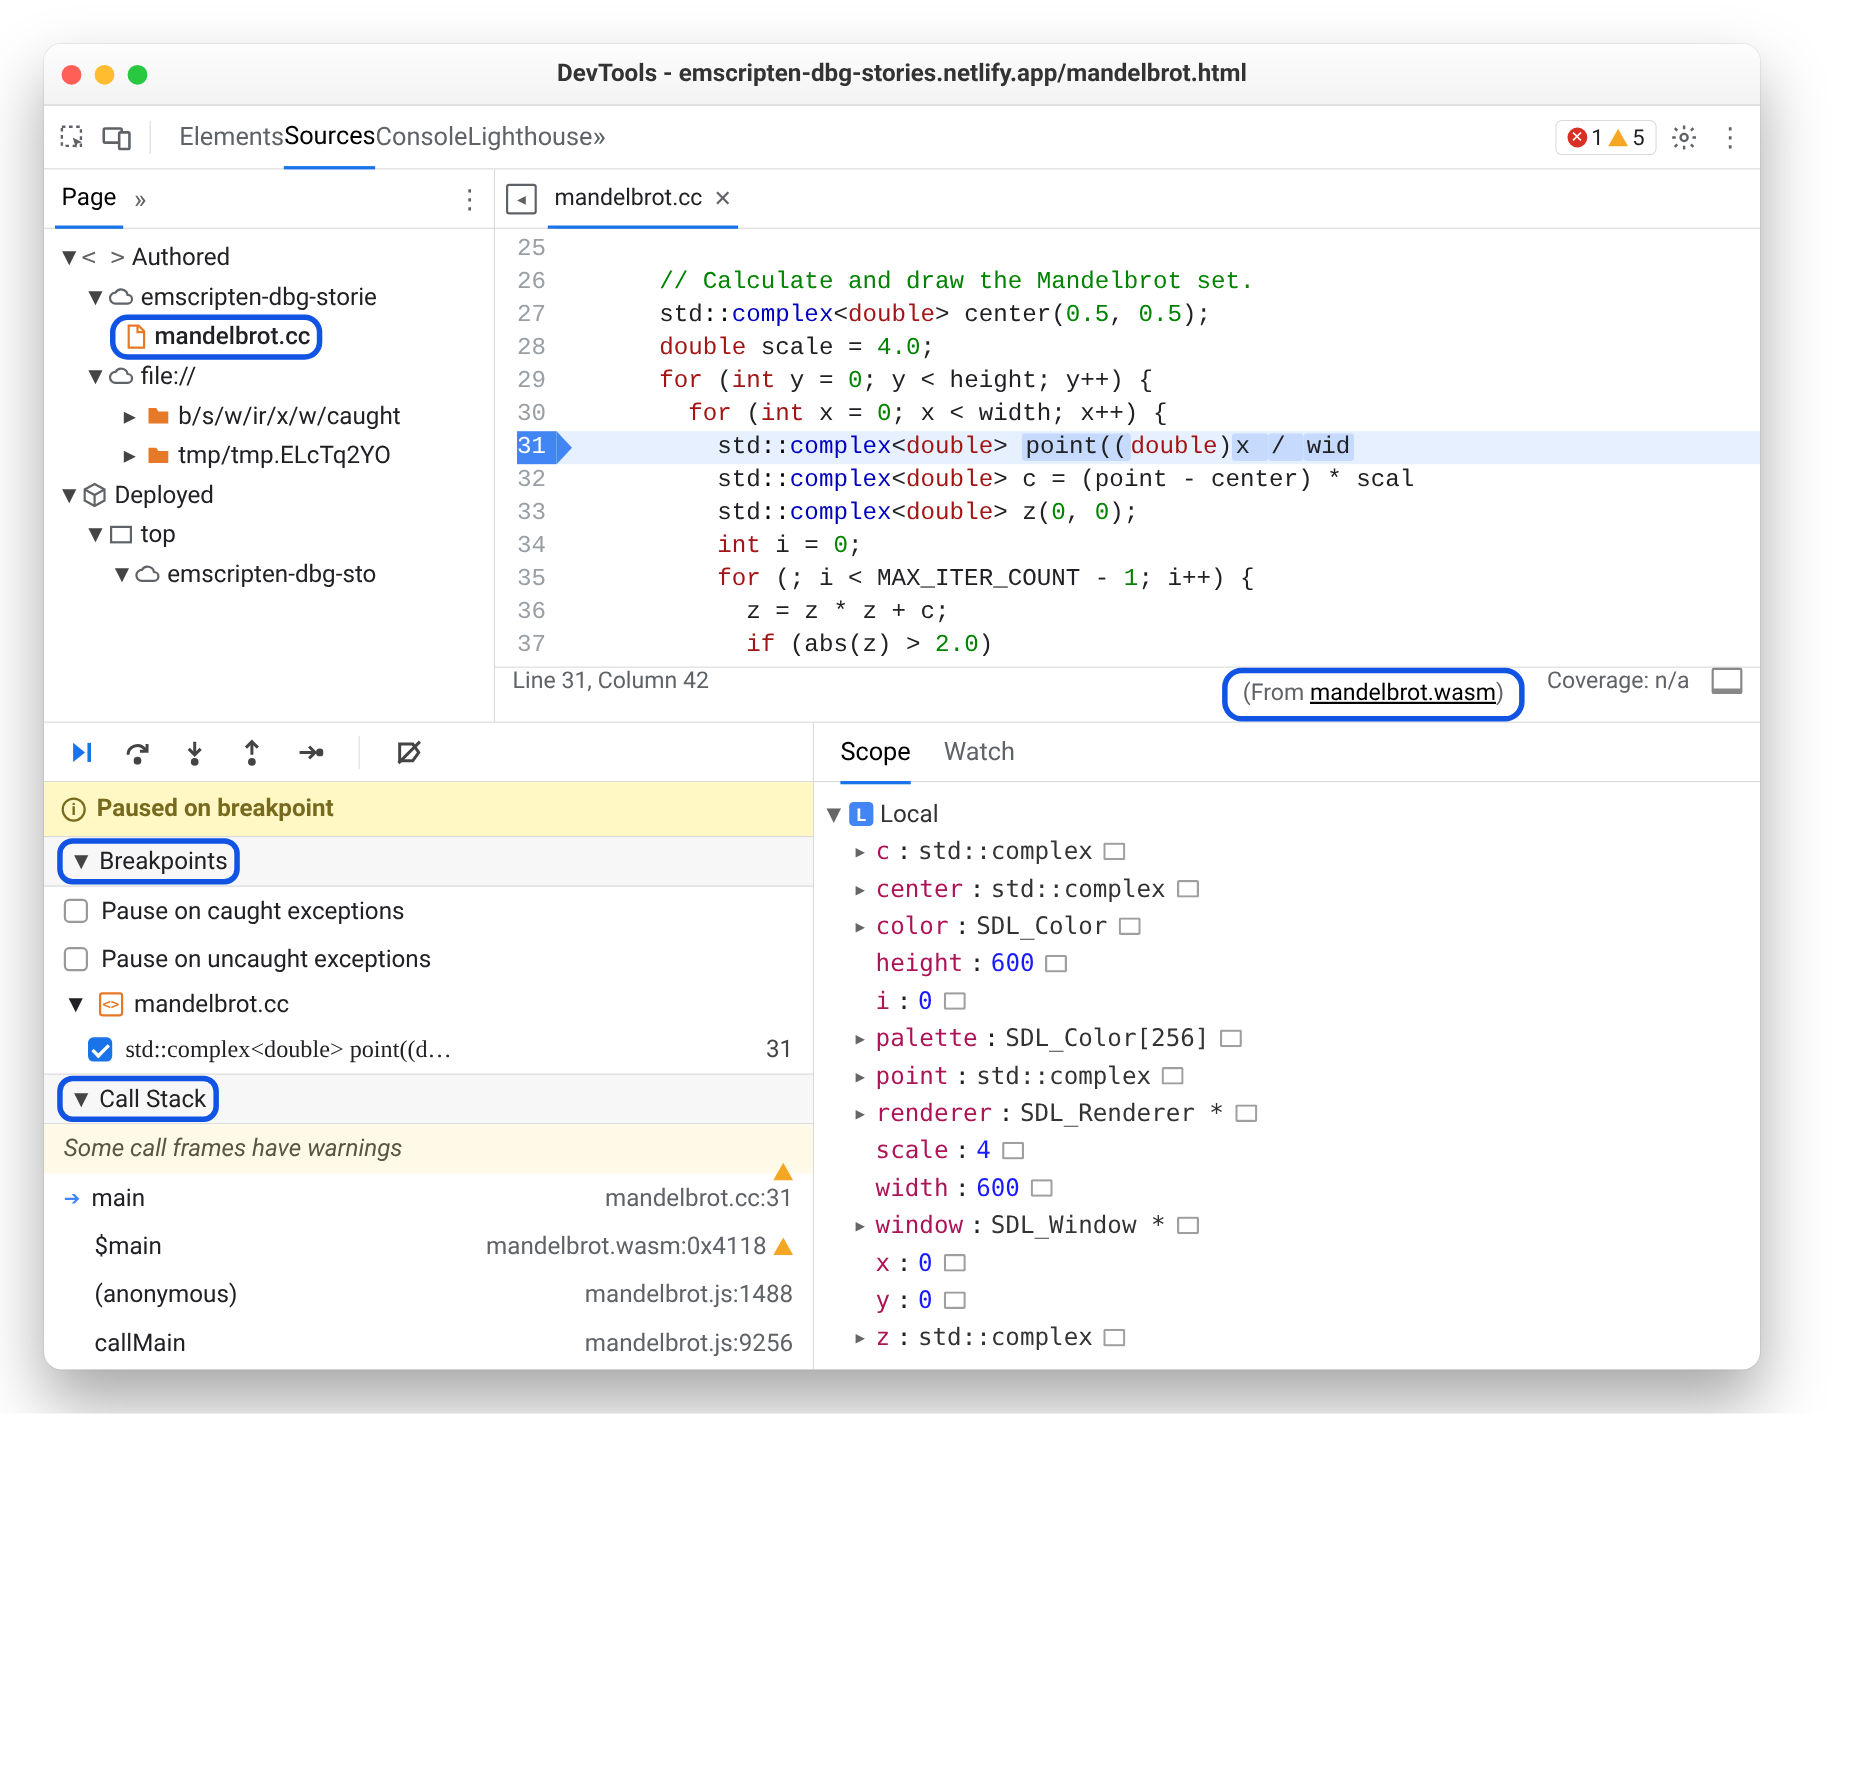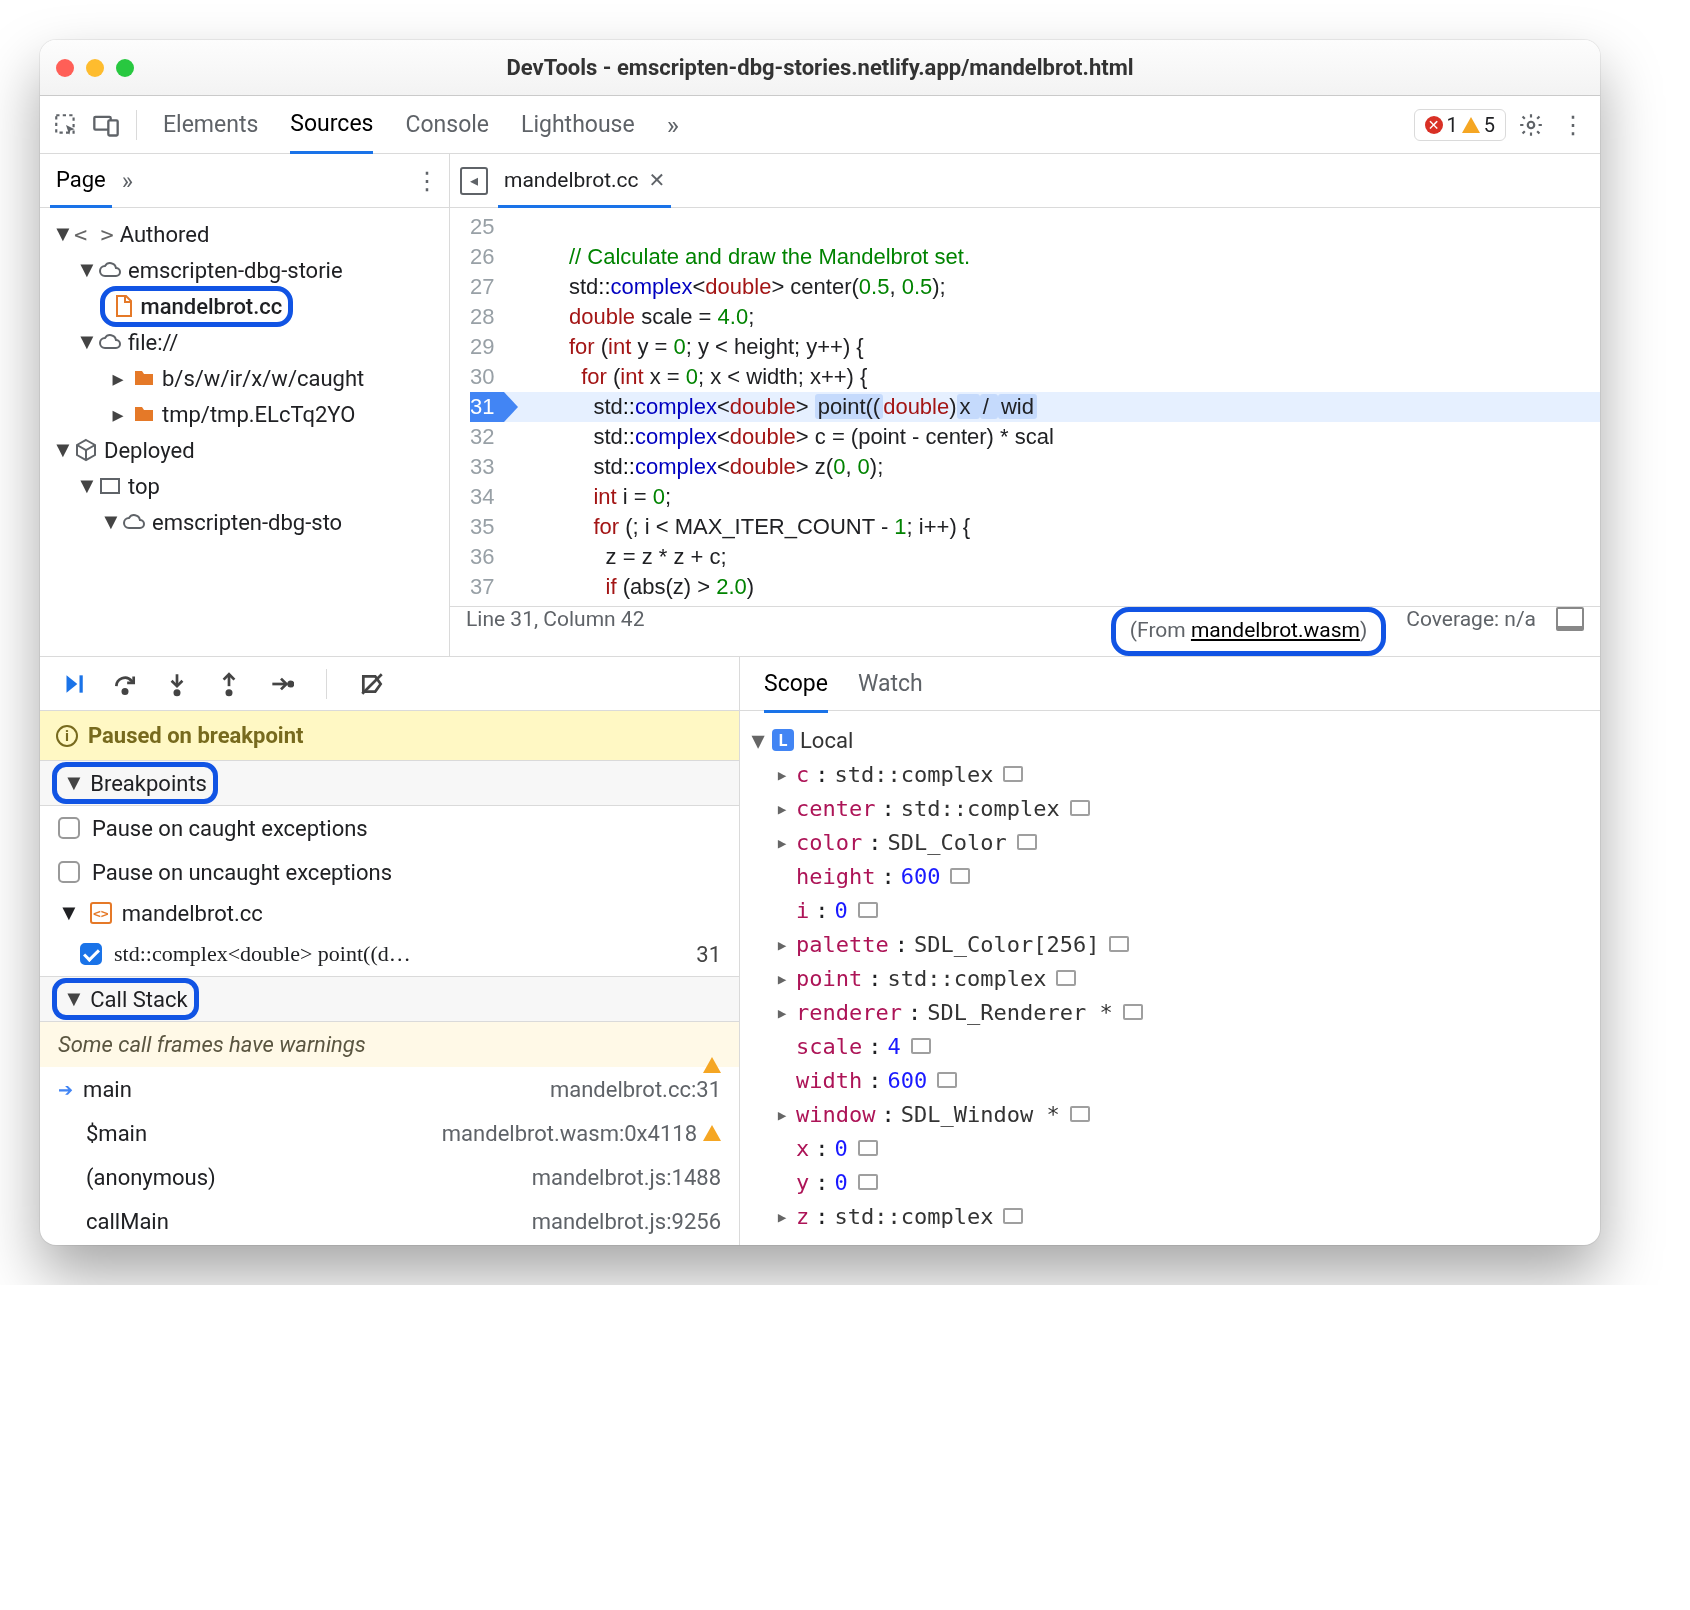--- a/index.html
+++ b/index.html
@@ -31,21 +31,21 @@
   .titlebar{display:flex;align-items:center;height:56px;background:linear-gradient(#fdfdfd,#f3f3f3);border-bottom:1px solid var(--border);padding:0 16px;position:relative}
   .traffic{display:flex;gap:12px}
   .dot{width:18px;height:18px;border-radius:50%}
   .dot.red{background:#ff5f57}
   .dot.yellow{background:#febc2e}
   .dot.green{background:#28c840}
   .title{position:absolute;left:0;right:0;text-align:center;font-weight:700;color:#333;font-size:22px;pointer-events:none}
   .toolbar{display:flex;align-items:center;height:58px;border-bottom:1px solid var(--border-light);padding:0 10px;gap:8px}
   .tb-select,.tb-device{width:32px;height:32px;display:flex;align-items:center;justify-content:center;color:#5f6368}
   .vsep{width:1px;height:30px;background:var(--border-light);margin:0 6px}
-  .main-tabs{display:flex;gap:32px;flex:1;padding-left:12px;align-items:center;font-size:23px;color:var(--text-dim)}
+  .main-tabs{display:flex;flex:1;padding-left:12px;align-items:center;font-size:23px;color:var(--text-dim)}
   .main-tab{padding:14px 0;cursor:pointer}
   .main-tab.active{color:#000;font-weight:400;border-bottom:3px solid var(--blue);margin-bottom:-1px}
   .issues{display:flex;align-items:center;gap:4px;border:1px solid var(--border-light);border-radius:6px;padding:3px 10px;font-size:20px}
   .ic-err{width:18px;height:18px;border-radius:50%;background:var(--red);color:#fff;font-size:14px;display:flex;align-items:center;justify-content:center}
   .ic-warn{width:0;height:0;border-left:9px solid transparent;border-right:9px solid transparent;border-bottom:16px solid var(--warn);position:relative}
   .gear,.kebab{width:34px;height:34px;display:flex;align-items:center;justify-content:center;color:#5f6368;font-size:24px}
   .workarea{display:flex;border-bottom:1px solid var(--border-light)}
   .nav-pane{width:410px;border-right:1px solid var(--border-light);display:flex;flex-direction:column}
   .nav-tabs{display:flex;align-items:center;height:54px;padding:0 10px;border-bottom:1px solid var(--border-light)}
   .nav-tab{padding:0 6px;color:#000;font-size:22px;border-bottom:3px solid var(--blue);height:100%;display:flex;align-items:center;margin-bottom:-1px}
@@ -60,21 +60,21 @@
   .ic-file{fill:none;stroke:#e57928;stroke-width:2}
   .ic-cloud{fill:none;stroke:#5f6368;stroke-width:2}
   .ic-box{fill:none;stroke:#5f6368;stroke-width:2}
   .ic-frame{fill:none;stroke:#5f6368;stroke-width:2}
   .hl-ring{border:5px solid var(--blue-highlight);border-radius:16px;padding:3px 6px;display:inline-flex;align-items:center}
   .editor-pane{flex:1;display:flex;flex-direction:column;min-width:0}
   .file-tabs{display:flex;align-items:center;height:54px;border-bottom:1px solid var(--border-light);padding:0 10px;gap:10px}
   .collapse-btn{width:28px;height:28px;border:2px solid #5f6368;border-radius:3px;display:flex;align-items:center;justify-content:center;color:#5f6368;font-size:16px}
   .file-tab{display:flex;align-items:center;gap:10px;padding:0 6px;height:100%;border-bottom:3px solid var(--blue);margin-bottom:-1px}
   .file-tab .x{color:#5f6368;font-size:20px}
-  .code{font-family:Liberation Sans, sans-serif;font-size:22px;display:flex;min-width:0;overflow:hidden}
+  .code{font-family:Liberation Mono, monospace;font-size:22px;display:flex;min-width:0;overflow:hidden}
   .gutter{background:#fff;text-align:right;color:#98a0a6;padding:4px 10px 4px 20px;user-select:none}
   .gutter .gl{height:30px;line-height:30px}
   .gutter .gl.exec{background:#4285f4;color:#fff;position:relative;padding-right:10px;margin-right:-10px}
   .gutter .gl.exec::after{content:"";position:absolute;right:-14px;top:0;border-top:15px solid transparent;border-bottom:15px solid transparent;border-left:14px solid #4285f4}
   .lines{flex:1;padding:4px 0;min-width:0;overflow:hidden}
   .cl{height:30px;line-height:30px;padding-left:40px;white-space:pre}
   .cl.exec{background:var(--sel-line)}
   .kw{color:var(--code-keyword)}
   .ty{color:var(--code-type)}
   .nm{color:var(--code-num)}

